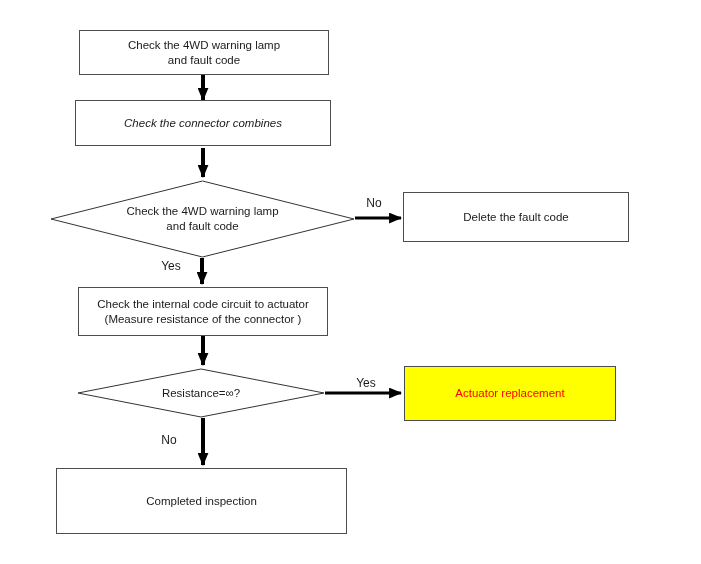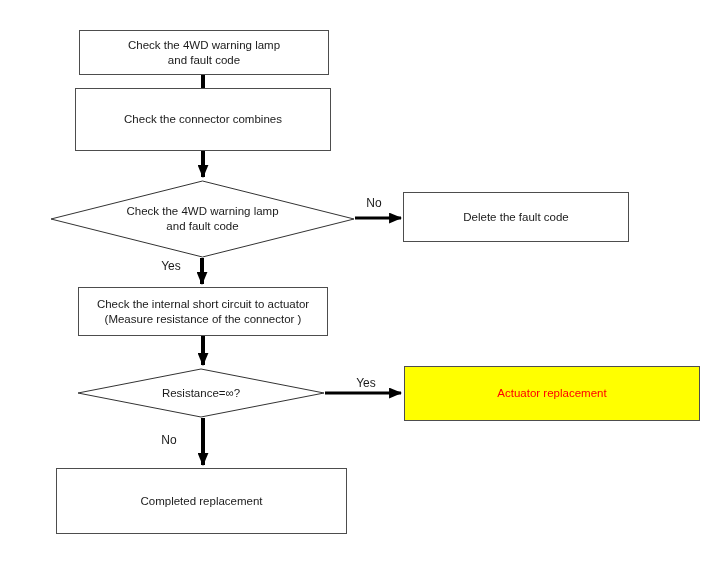--- a/index.html
+++ b/index.html
@@ -30,24 +30,24 @@
     border: 1px solid #4d4d4d;
     display: flex;
     align-items: center;
     justify-content: center;
     text-align: center;
     font-size: 11.5px;
     line-height: 15px;
     white-space: pre;
   }
   .node-start        { left: 79px;  top: 30px;  width: 250px; height: 45px; }
-  .node-connector    { left: 75px;  top: 88px; width: 256px; height: 63px; }
+  .node-connector    { left: 75px;  top: 100px; width: 256px; height: 46px; font-style: italic; }
   .node-delete       { left: 403px; top: 192px; width: 226px; height: 50px; }
   .node-short        { left: 78px;  top: 287px; width: 250px; height: 49px; }
-  .node-actuator     { left: 404px; top: 366px; width: 296px; height: 55px;
+  .node-actuator     { left: 404px; top: 366px; width: 212px; height: 55px;
                        background: #ffff00; color: #ff0000; }
   .node-completed    { left: 56px;  top: 468px; width: 291px; height: 66px; }
   .diamond {
     position: absolute;
   }
   .diamond-1 { left: 50px; top: 180px; width: 305px; height: 78px; }
   .diamond-2 { left: 77px; top: 368px; width: 248px; height: 50px; }
   .diamond svg { display: block; }
   .diamond-text {
     position: absolute;
@@ -104,33 +104,33 @@
   <div class="diamond diamond-1">
     <svg width="305" height="78" viewBox="0 0 305 78">
       <polygon points="152.5,1 304,39 152.5,77 1,39"></polygon>
     </svg>
     <div class="diamond-text">Check the 4WD warning lamp
 and fault code</div>
   </div>
 
   <div class="node node-delete">Delete the fault code</div>
 
-  <div class="node node-short">Check the internal short circuit to actuator
+  <div class="node node-short">Check the internal code circuit to actuator
 (Measure resistance of the connector )</div>
 
   <div class="diamond diamond-2">
     <svg width="248" height="50" viewBox="0 0 248 50">
       <polygon points="124,1 247,25 124,49 1,25"></polygon>
     </svg>
     <div class="diamond-text">Resistance=∞?</div>
   </div>
 
   <div class="node node-actuator">Actuator replacement</div>
 
-  <div class="node node-completed">Completed replacement</div>
+  <div class="node node-completed">Completed inspection</div>
 
   <div class="edge-label label-no1">No</div>
 
   <div class="edge-label label-yes1">Yes</div>
 
   <div class="edge-label label-yes2">Yes</div>
 
   <div class="edge-label label-no2">No</div>
 
 </div>

